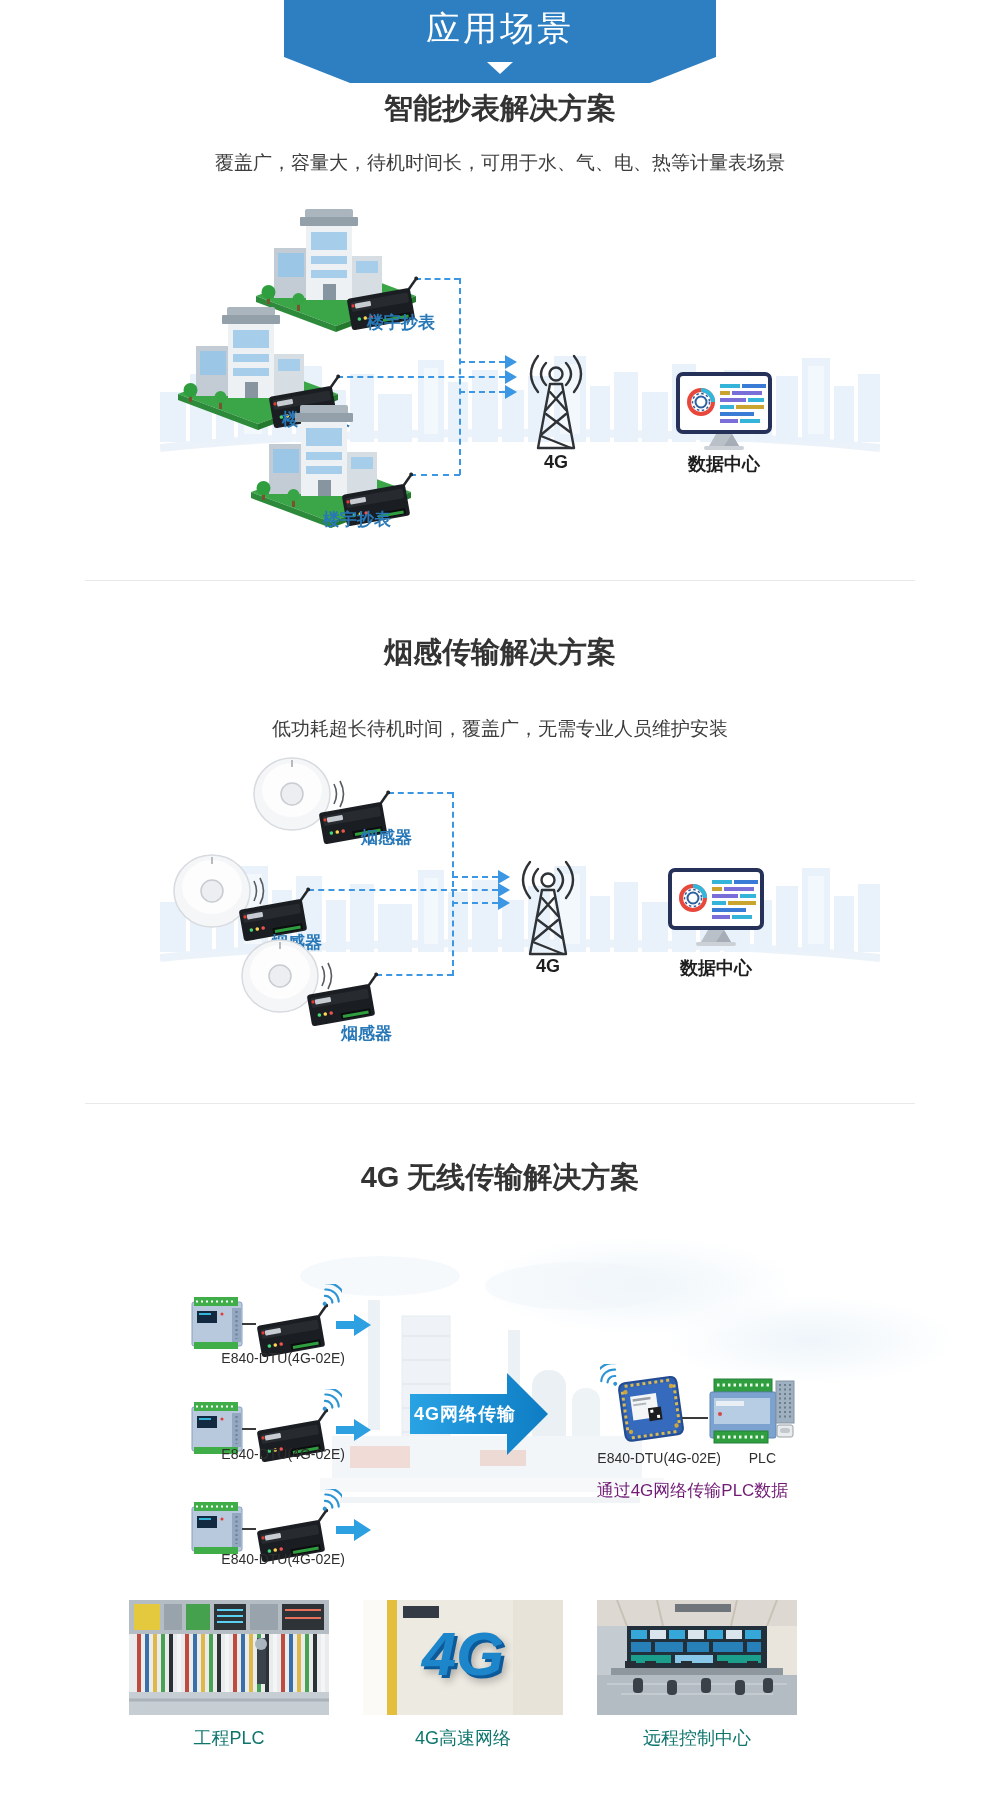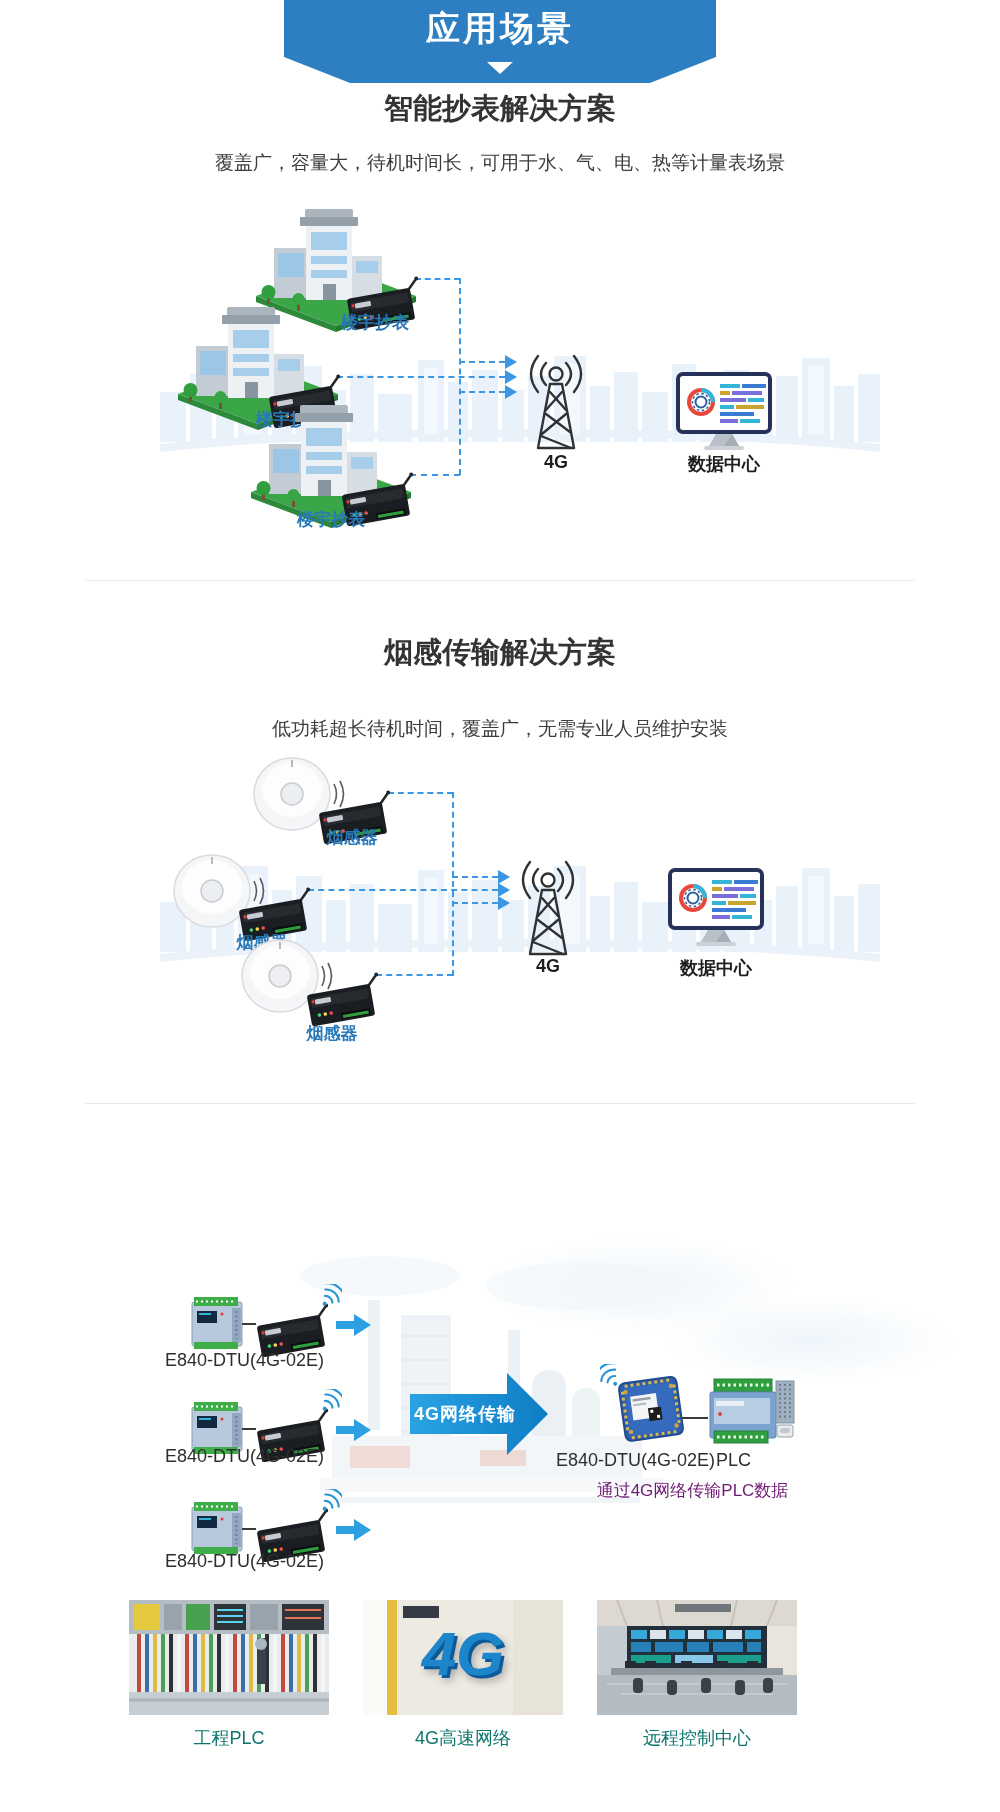--- a/index.html
+++ b/index.html
@@ -2,30 +2,30 @@
 <html><head>
 <meta charset="utf-8">
 <style>
   html,body{margin:0;padding:0;background:#fff;}
   body{font-family:"Liberation Sans","DejaVu Sans",sans-serif;}
   .page{position:relative;width:1000px;height:1812px;margin:0 auto;background:#fff;overflow:hidden;}
   .abs{position:absolute;}
   .center{left:0;width:1000px;text-align:center;}
   .sec-title{font-size:29px;font-weight:bold;color:#333;}
   .sec-sub{font-size:19px;color:#3d3d3d;}
-  .blue-label{font-size:17px;font-weight:600;color:#2878b8;text-align:center;}
+  .blue-label{font-size:17px;font-weight:600;color:#2878b8;text-align:right;}
   .node-label{font-size:18px;font-weight:bold;color:#1e1e1e;text-align:center;}
-  .dev-label{font-size:18px;color:#2e2e2e;text-align:left;}
+  .dev-label{font-size:14px;color:#2e2e2e;text-align:right;}
   .small-cap{font-size:17px;color:#701a75;text-align:center;}
   .photo-cap{font-size:18px;color:#0f766e;text-align:center;}
   .dash-h{height:0;border-top:2px dashed #3b97e3;}
   .dash-v{width:0;border-left:2px dashed #3b97e3;}
   .arrow-head{width:0;height:0;border-top:7px solid transparent;border-bottom:7px solid transparent;border-left:12px solid #3b97e3;}
   .banner{background:#2e7fc1;}
-  .banner-title{font-size:34px;font-weight:bold;color:#fff;letter-spacing:3px;line-height:57px;text-align:center;}
+  .banner-title{font-size:34px;font-weight:normal;color:#fff;letter-spacing:3px;line-height:57px;text-align:center;}
   .banner-tail{background:#2e7fc1;clip-path:polygon(0 0,100% 0,84.7% 100%,15.3% 100%);}
   .pointer{width:0;height:0;border-left:13px solid transparent;border-right:13px solid transparent;border-top:12px solid #fff;}
   .flow-text{font-size:18px;font-weight:bold;color:#fff;text-align:center;letter-spacing:1px;}
   .big4g{font-size:62px;font-weight:bold;font-style:italic;color:#1d86cb;text-shadow:3px 3px 0 #0d5a9b,5px 6px 8px rgba(0,0,0,.30);text-align:center;}
   .divider{height:1px;background:#e9e9e9;}
   .cloud{border-radius:50%;background:radial-gradient(ellipse at center,#eef5fa 0%,rgba(255,255,255,0) 70%);}
   .linkline{height:2px;background:#3a3a3a;}
 </style>
 </head>
 <body>
@@ -291,20 +291,21 @@
     </svg>
   <div class="abs node-label" style="left:500px;top:956px;width:96px">4G</div>
 
   <svg class="abs" style="left:668px;top:868px" width="96" height="80" viewBox="0 0 96 80">
       <use href="#monitor"></use>
     </svg>
   <div class="abs node-label" style="left:636px;top:956px;width:160px">数据中心</div>
 
   <div class="abs divider" style="left:85px;top:1103px;width:830px"></div>
 
+  <div class="abs center sec-title" style="top:1158px">4G 无线传输解决方案</div>
 
   <div class="abs cloud" style="left:480px;top:1235px;width:320px;height:100px"></div>
   <div class="abs cloud" style="left:660px;top:1295px;width:300px;height:90px"></div>
 
   <svg class="abs" style="left:280px;top:1250px;opacity:.5" width="420" height="290" viewBox="0 0 420 290">
     <ellipse cx="100" cy="26" rx="80" ry="20" fill="#eff5fa"></ellipse>
     <ellipse cx="300" cy="36" rx="95" ry="24" fill="#f2f7fb"></ellipse>
     <rect x="88" y="50" width="12" height="130" fill="#dbe5ed"></rect>
     <rect x="122" y="66" width="48" height="150" fill="#e0e9f0" stroke="#cdd9e4"></rect>
     <path d="M122,86 H170 M122,110 H170 M122,134 H170 M122,158 H170 M122,182 H170" stroke="#cdd9e4" stroke-width="2"></path>

